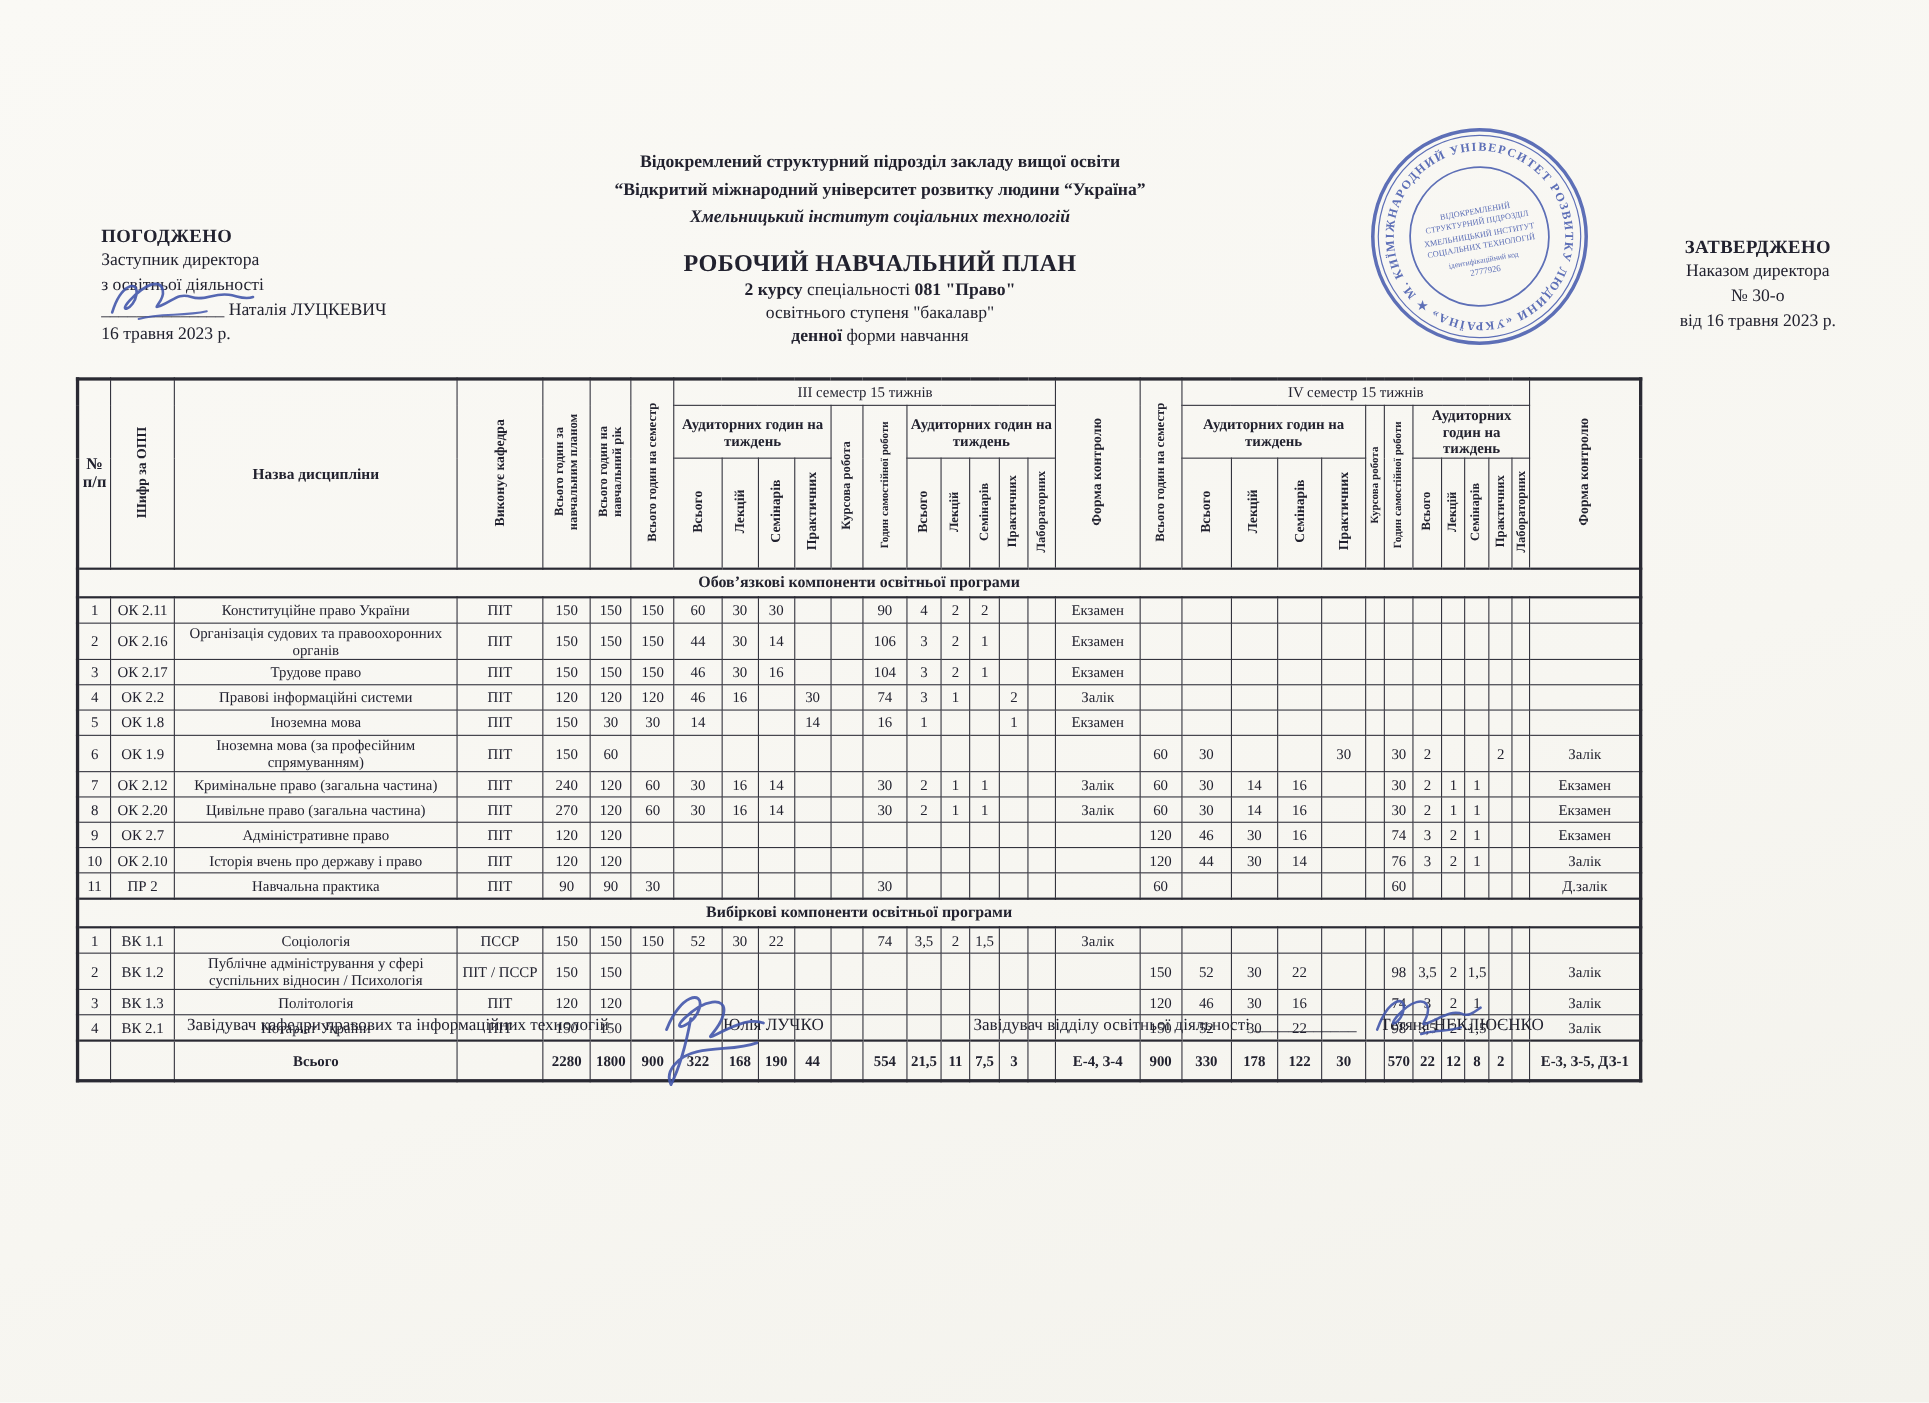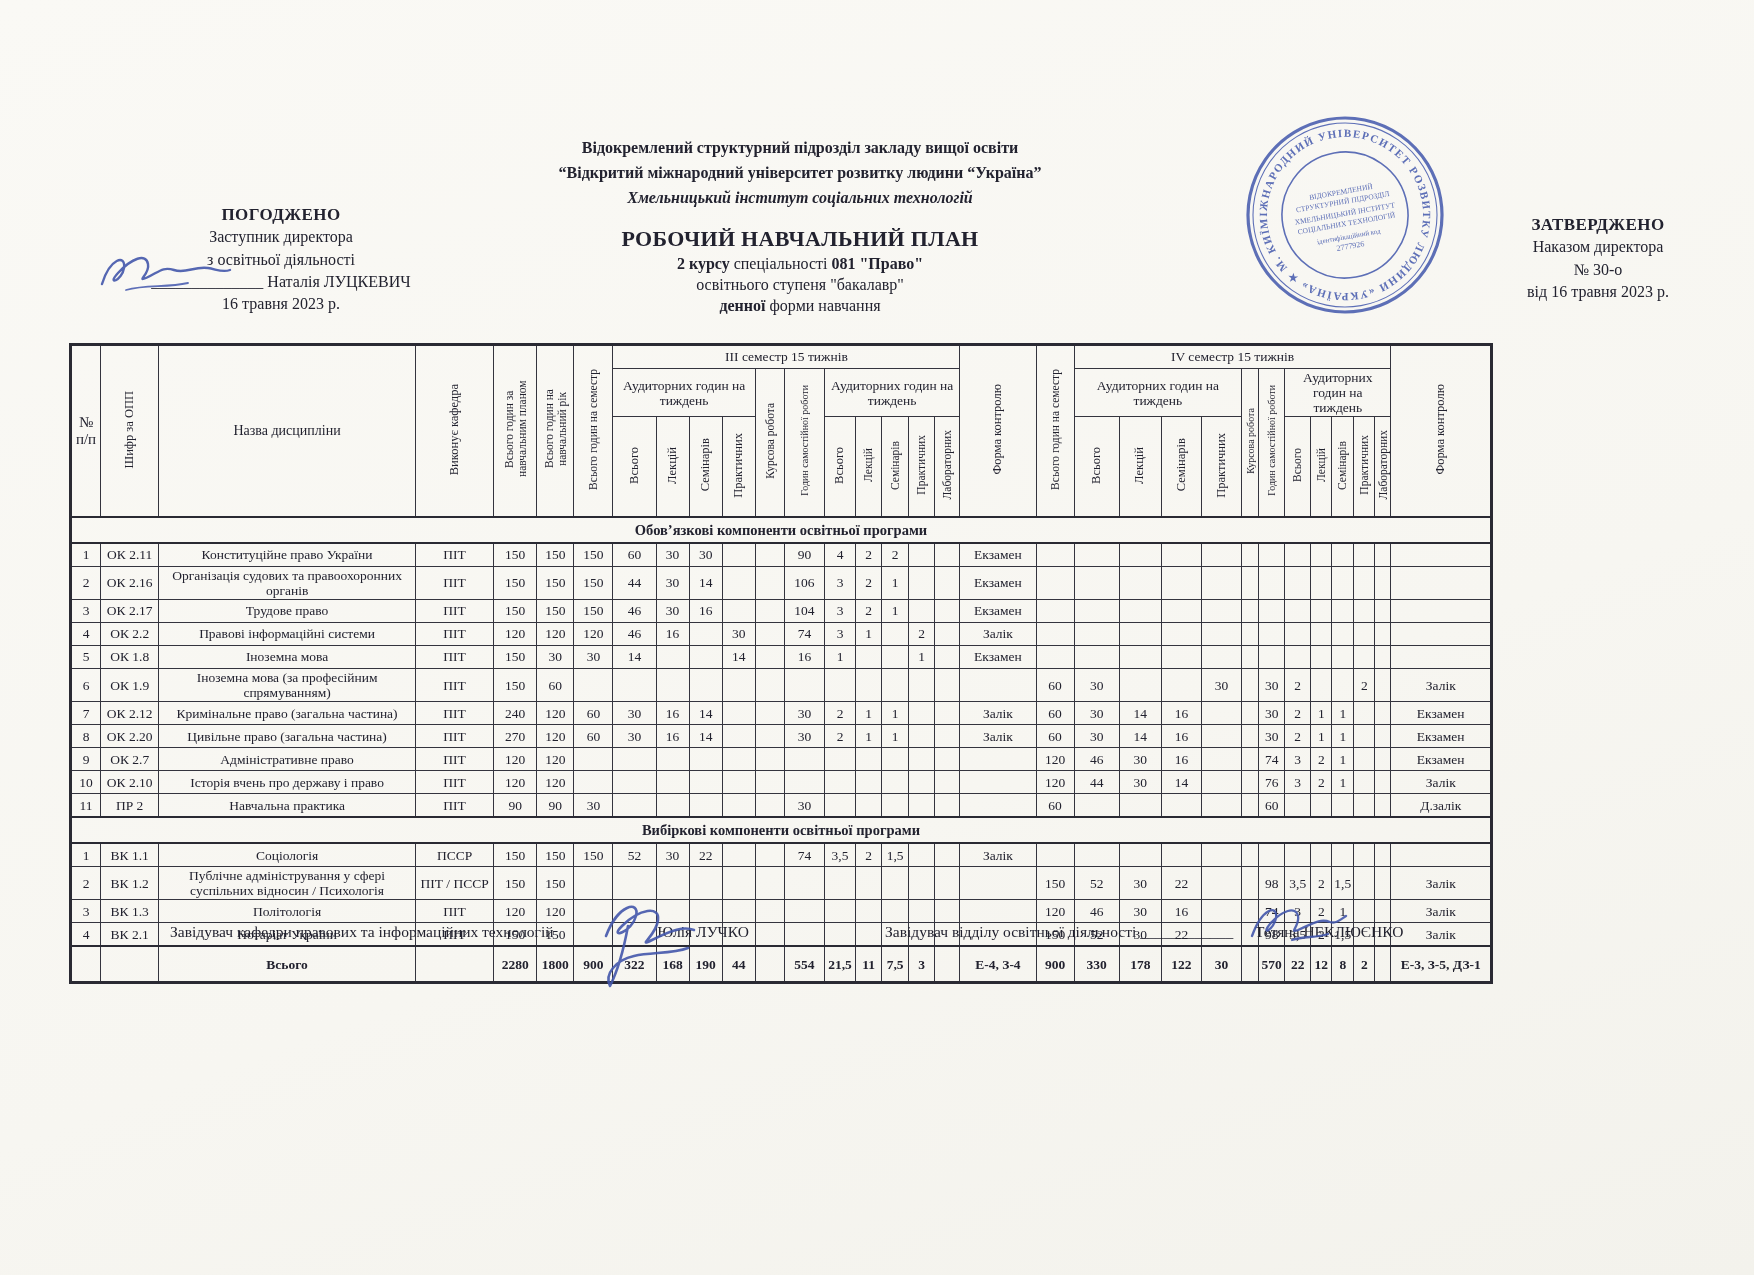--- a/index.html
+++ b/index.html
@@ -12,40 +12,40 @@
   .abs{position:absolute;}
   
   .letterhead{left:400px;top:136px;width:800px;text-align:center;line-height:1.55;font-size:16px;}
   .lh1,.lh2{font-weight:bold;}
   .lh3{font-weight:bold;font-style:italic;}
   .plan-title{left:400px;top:222px;width:800px;text-align:center;line-height:1.32;font-size:16px;}
   .pt1{font-weight:bold;font-size:22px;letter-spacing:.3px;}
   
   .appr{font-size:16px;line-height:1.38;}
   .appr .t{font-weight:bold;font-size:17px;letter-spacing:.4px;}
-  .appr-left{left:116px;top:203px;width:330px;text-align:center;}
+  .appr-left{left:92px;top:203px;width:330px;}
   .appr-right{left:1478px;top:213px;width:240px;z-index:3;text-align:center;}
   .sig-line{letter-spacing:0;}
   
   .stamp{left:1242px;top:112px;width:206px;height:206px;z-index:1;opacity:.82;transform:rotate(-10deg);}
   .stamp svg{width:100%;height:100%;}
   
   .ink{stroke:#4256ab;fill:none;stroke-linecap:round;stroke-linejoin:round;}
   .sig1{left:96px;top:246px;width:140px;height:52px;z-index:2;}
   .sig2{left:588px;top:896px;width:120px;height:96px;z-index:2;}
   .sig3{left:1242px;top:896px;width:110px;height:58px;z-index:2;}
   
   .plan-wrap{left:69px;top:343px;width:1424px;}
   table.plan{border-collapse:collapse;table-layout:fixed;width:1424px;background:transparent;}
   table.plan th,table.plan td{
     border:1px solid #34343e;padding:1px 2px;text-align:center;vertical-align:middle;
     font-size:13.5px;line-height:1.12;overflow:hidden;
   }
   table.plan{border:3px solid #2a2a33;}
-  thead th{font-weight:normal;}
+  thead th{font-weight:bold;}
   tr.hr1{height:24px;} tr.hr2{height:20px;} tr.hr3{height:100px;}
   tr.hr3 th{border-bottom:2.5px solid #2a2a33;}
   .sem-title{font-size:15px;font-weight:normal;}
   .weekly-sm{font-size:9.5px;}
   .weekly-lg{font-size:12.5px;}
   .vert{writing-mode:vertical-rl;transform:rotate(180deg);display:inline-block;
         max-height:138px;line-height:1.1;font-size:12.5px;white-space:normal;}
   .vert.small{font-size:10px;max-height:120px;}
   .vert.mid{font-size:11.5px;}
   tbody td{height:20px;}

